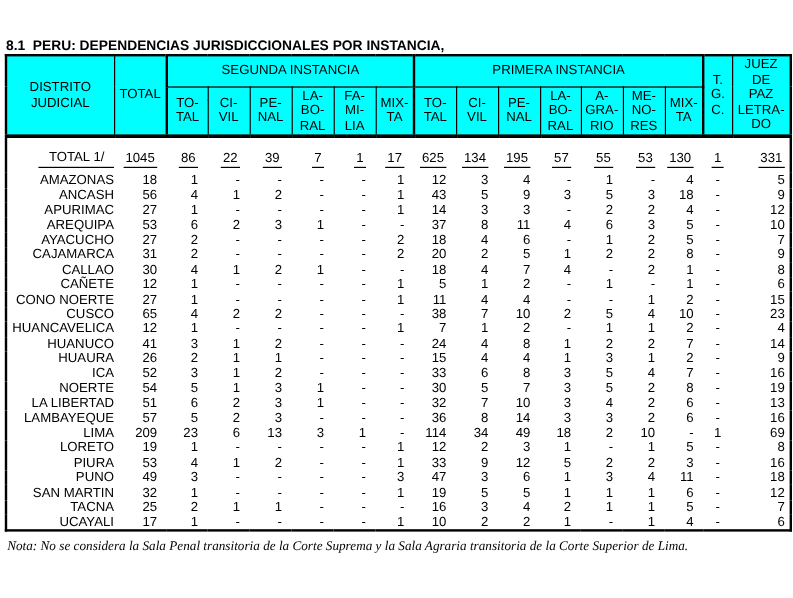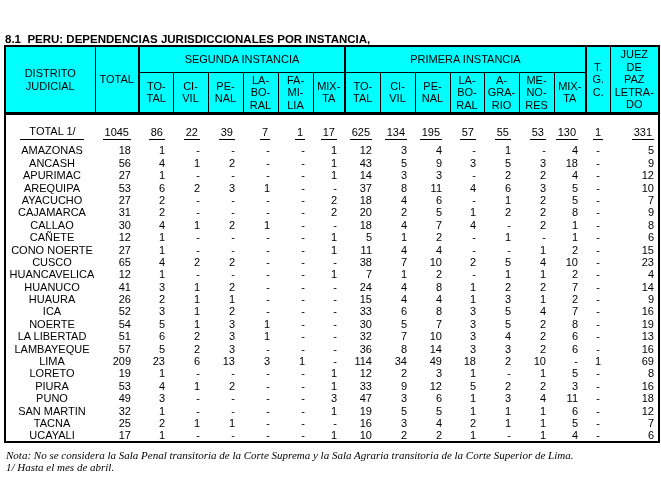--- a/index.html
+++ b/index.html
@@ -40,21 +40,21 @@
   th.gs  { border-left: 2px solid #000; }
   th.hb  { border-bottom: 3px solid #000; }
   tbody td {
     border: none;
     height: 12.4px;
     line-height: 12.2px;
     padding: 0;
     vertical-align: bottom;
     white-space: nowrap;
   }
-  tbody td.district { text-align: center; padding-left: 3px; }
+  tbody td.district { text-align: right; padding-left: 3px; }
   tbody td.num { text-align: right; padding-right: 8px; }
   tbody td.col14 { text-align: center; padding-right: 0; }
   tbody td.col15 { padding-right: 4px; }
   tbody tr.totalrow td { padding-top: 10px; padding-bottom: 4px; height: 26px; }
   span.u {
     display: inline-block;
     border-bottom: 1px solid #000;
     padding: 0 2px 1px 2px;
   }
   span.u.lbl { padding: 0 8px 2px 9px; }
@@ -619,14 +619,13 @@
         <td class="num col12">1</td>
         <td class="num col13">4</td>
         <td class="num col14">-</td>
         <td class="num col15">6</td>
       </tr>
     </tbody>
 </table>
 
 <div class="notes">
   <div>Nota: No se considera la Sala Penal transitoria de la Corte Suprema y la Sala Agraria transitoria de la Corte Superior de Lima.</div>
-  <div>1/ Hasta el mes de abril.</div>
 </div>
 
 </body></html>

